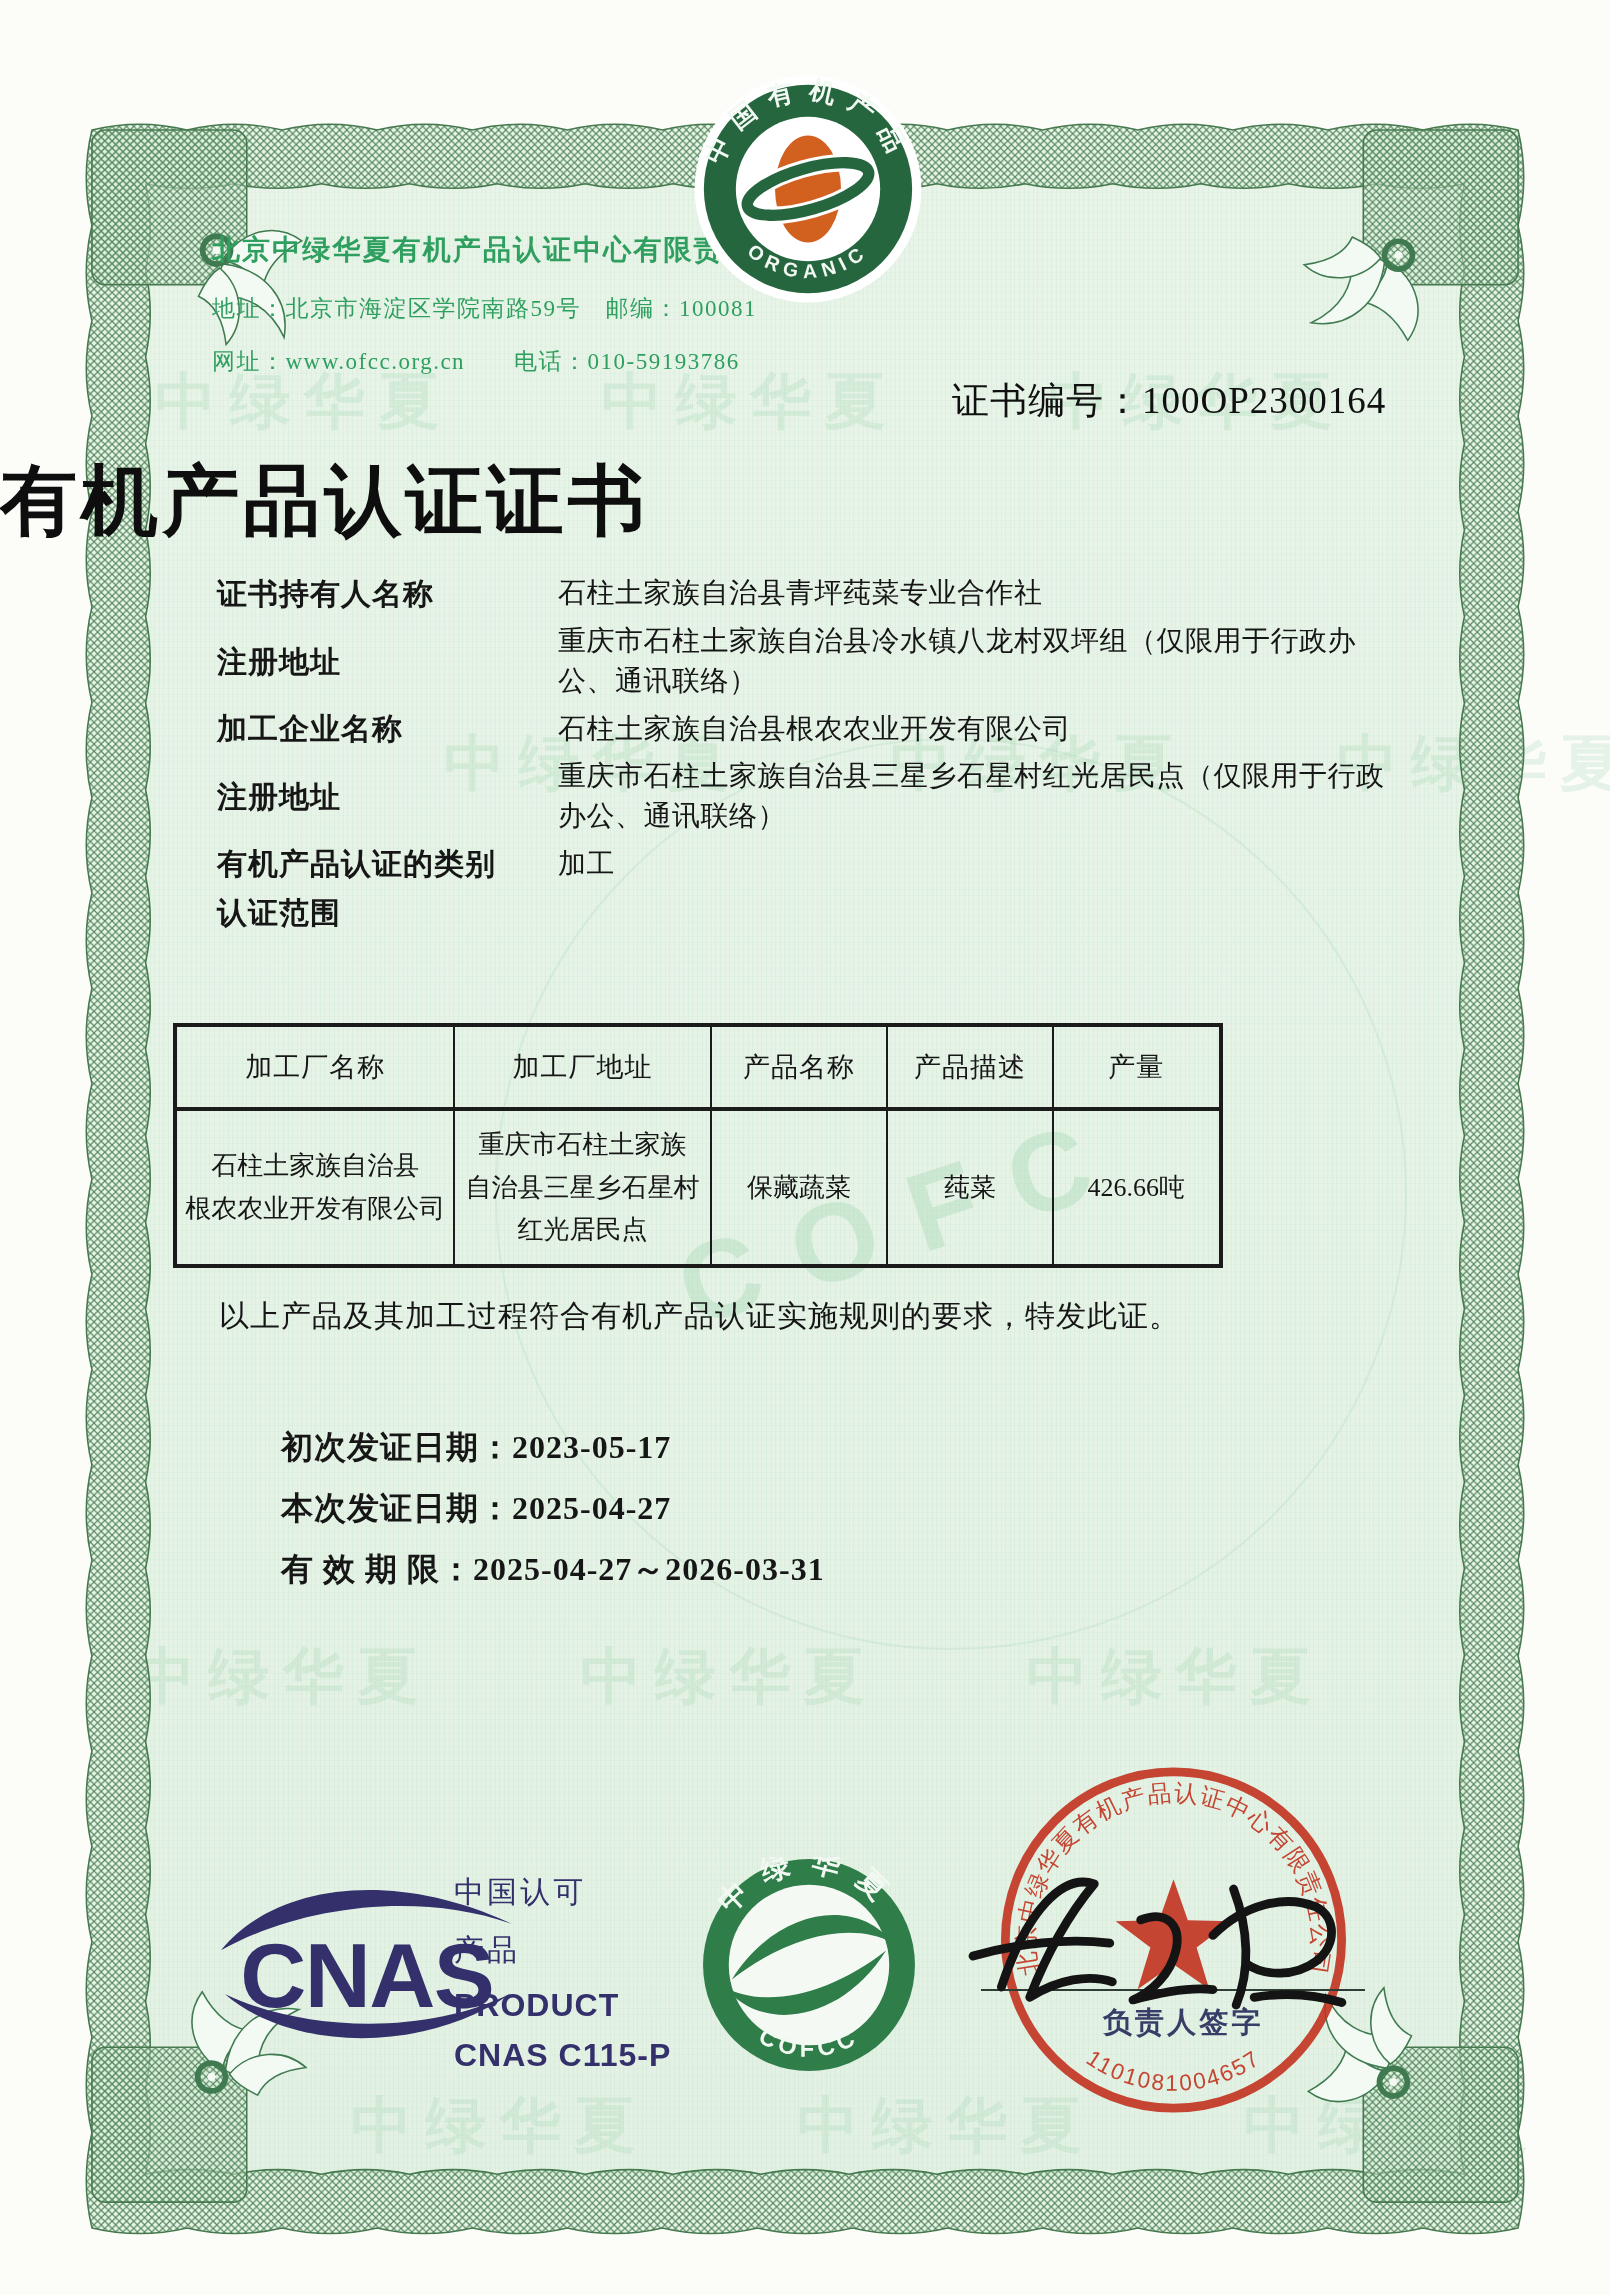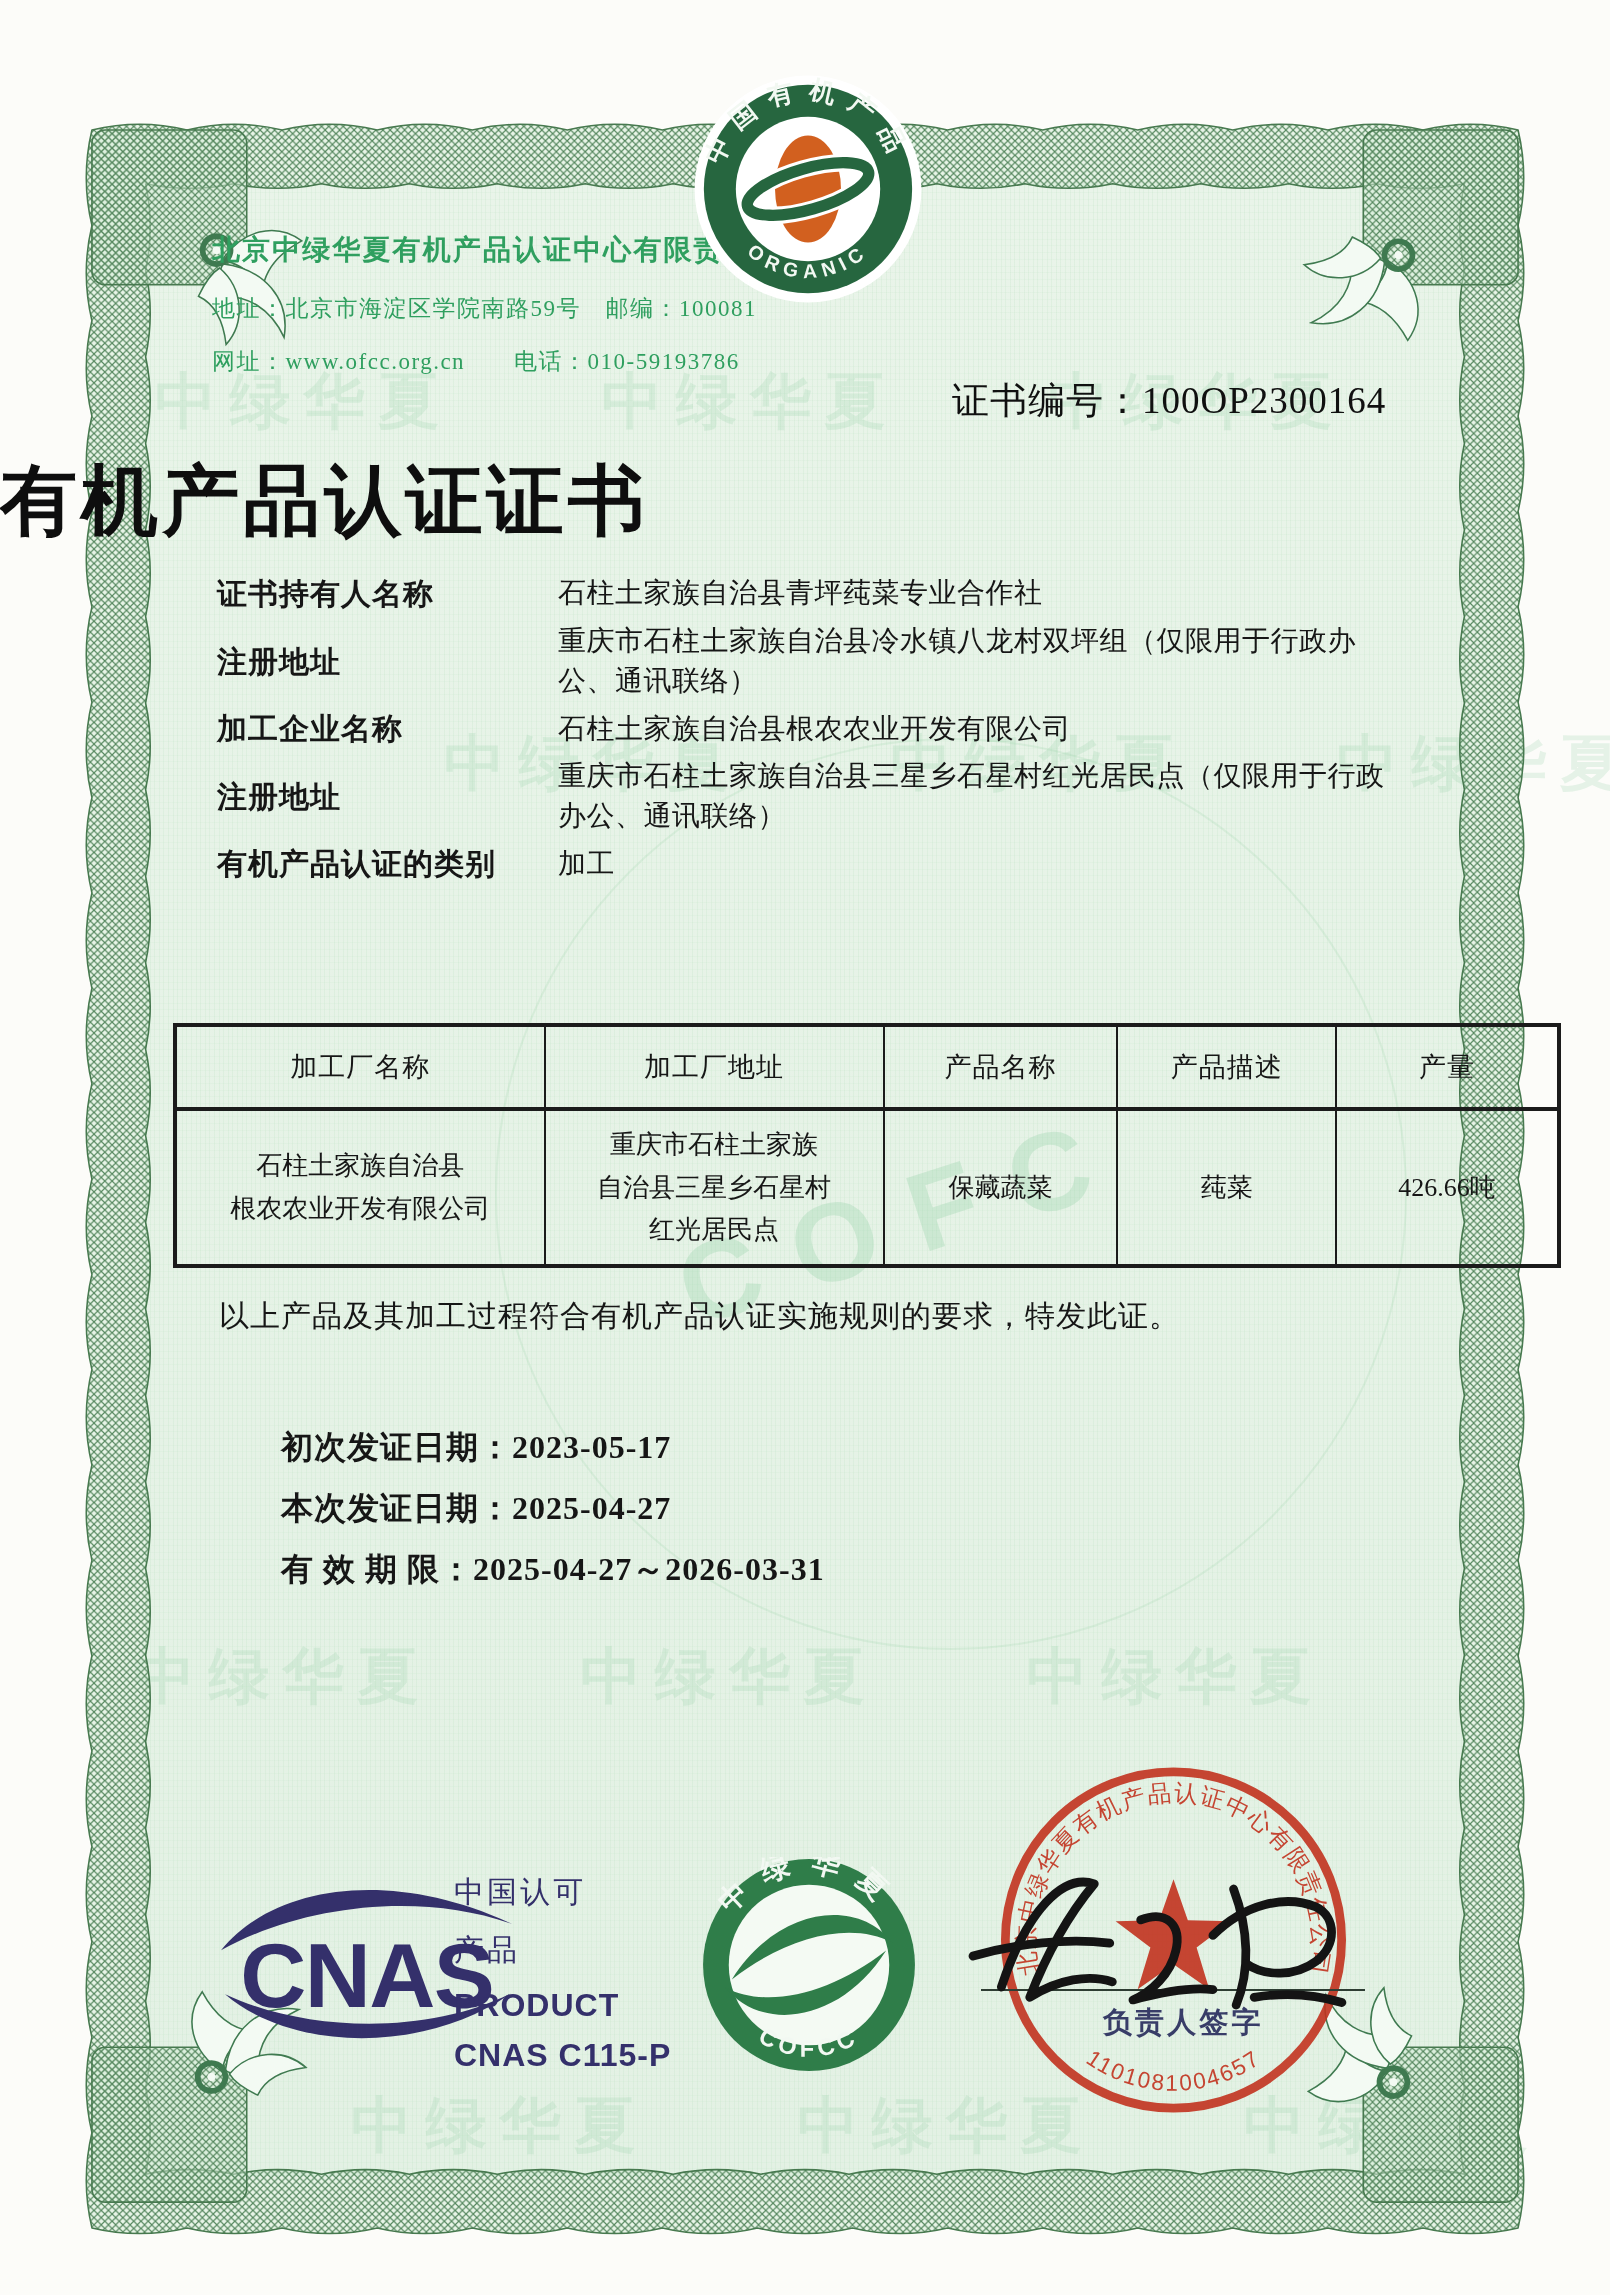--- a/index.html
+++ b/index.html
@@ -18,21 +18,21 @@
   .issuer .l3{font-size:23px;margin-top:22px;letter-spacing:1.5px;}
   .certno{left:952px;top:376px;font-size:37px;letter-spacing:1px;color:#101010;}
   .doc-title{left:0;top:450px;width:1610px;text-align:left;font-size:77px;font-weight:bold;
              letter-spacing:4.1px;color:#0e0e0e;}
   
   .fields{left:217px;top:572px;width:1184px;}
   .frow{display:flex;align-items:center;margin-bottom:5.2px;}
   .flabel{flex:0 0 341px;font-weight:bold;font-size:30px;line-height:1.45;letter-spacing:1px;}
   .fvalue{flex:1;font-size:28px;line-height:1.45;letter-spacing:0.5px;}
   
-  table.scope{position:absolute;left:173px;top:1023px;width:1388px;border-collapse:collapse;
+  table.scope{position:absolute;left:173px;top:1023px;width:1050px;border-collapse:collapse;
               table-layout:fixed;}
   table.scope th,table.scope td{border:2.1px solid #1b1b1b;text-align:center;vertical-align:middle;}
   table.scope{border:4.1px solid #1b1b1b;}
   table.scope th{font-weight:normal;font-size:27px;padding:22px 4.1px;letter-spacing:1px;border-bottom:4.1px solid #1b1b1b;}
   table.scope td{font-size:26px;line-height:1.62;padding:13.4px 6.2px;white-space:pre-line;}
   .statement{left:219px;top:1296px;width:1197px;font-size:30px;letter-spacing:1px;}
   .dates{left:281px;top:1426px;}
   .dates div{font-size:32px;font-weight:bold;letter-spacing:1px;margin-bottom:17px;}
   
   .cnas-text{left:454px;top:1872px;color:#34306b;}
@@ -135,20 +135,24 @@
       <div class="flabel">加工企业名称</div>
       <div class="fvalue">石柱土家族自治县根农农业开发有限公司</div>
     </div>
     <div class="frow">
       <div class="flabel">注册地址</div>
       <div class="fvalue">重庆市石柱土家族自治县三星乡石星村红光居民点（仅限用于行政办公、通讯联络）</div>
     </div>
     <div class="frow">
       <div class="flabel">有机产品认证的类别</div>
       <div class="fvalue">加工</div>
+    </div>
+    <div class="frow">
+      <div class="flabel">认证范围</div>
+      <div class="fvalue"></div>
     </div>
   </div>
 
   <table class="scope">
     <colgroup>
       <col style="width:26.7%">
         <col style="width:24.5%">
         <col style="width:16.9%">
       <col style="width:15.8%">
         <col style="width:16.1%">

